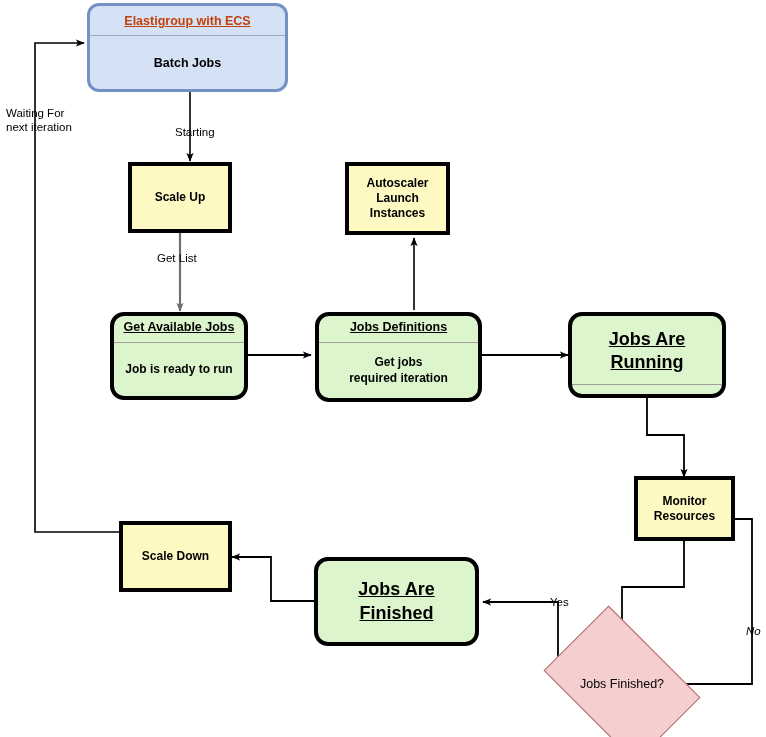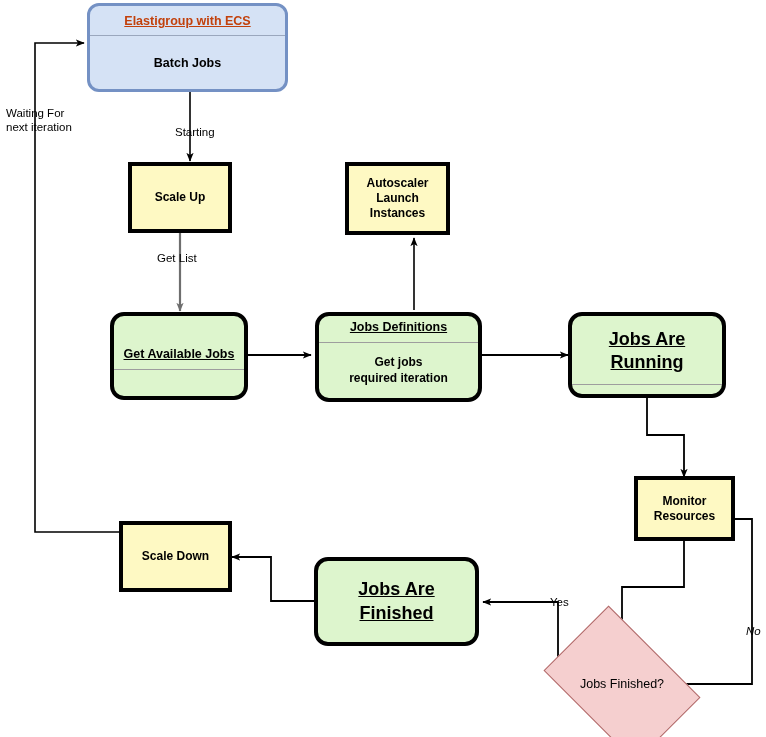--- a/index.html
+++ b/index.html
@@ -209,20 +209,21 @@
 
   <div class="node node-yellow" style="left:345px; top:162px; width:105px; height:73px;">
     <div class="n-body" style="white-space:pre-line;">Autoscaler
 Launch
 Instances</div>
   </div>
 
   <div class="node node-green" style="left:110px; top:312px; width:138px; height:88px;">
     <div class="n-title">Get Available Jobs</div>
     <div class="n-divider"></div>
+    <div class="n-body">Job is ready to run</div>
   </div>
 
   <div class="node node-green" style="left:315px; top:312px; width:167px; height:90px;">
     <div class="n-title">Jobs Definitions</div>
     <div class="n-divider"></div>
     <div class="n-body">Get jobs
 required iteration</div>
   </div>
 
   <div class="node node-green big" style="left:568px; top:312px; width:158px; height:86px;">

